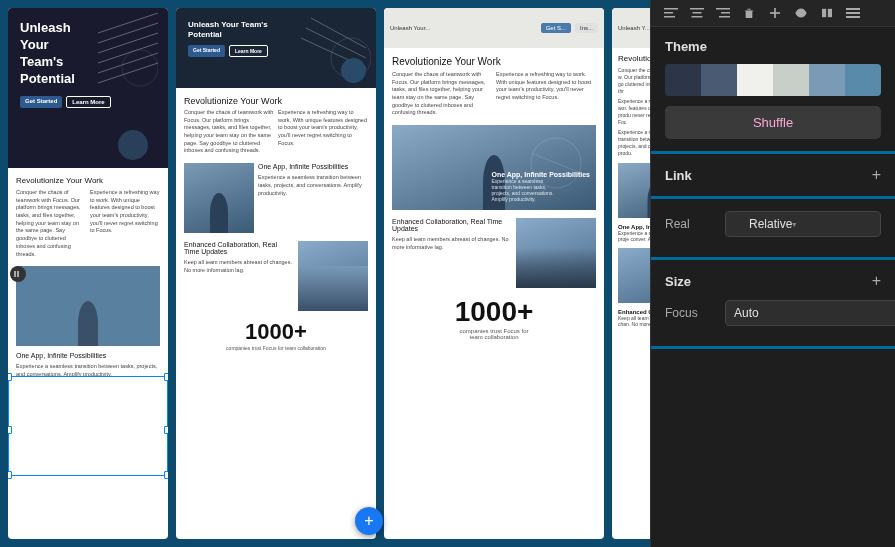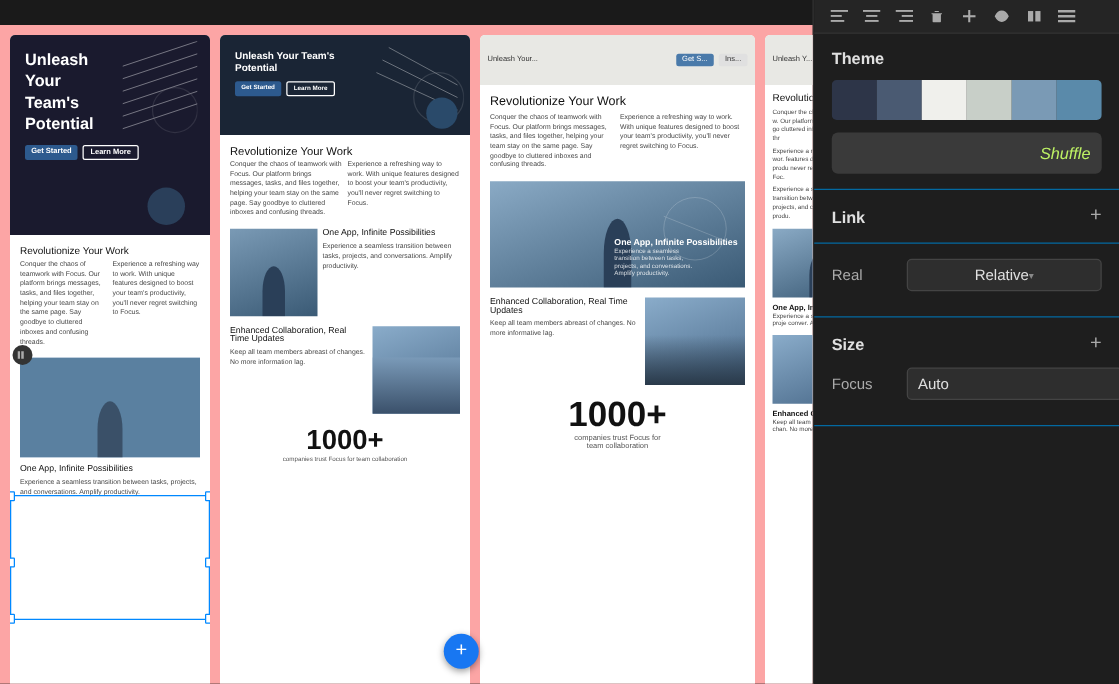--- a/index.html
+++ b/index.html
@@ -8,27 +8,26 @@
       background: #1a1a1a;
       width: 895px;
       height: 547px;
       overflow: hidden;
       display: flex;
     }
 
     
     .canvas-area {
       flex: 1;
-      background: #fca5a5;
+      background: #0c4a6e;
       position: relative;
       overflow: hidden;
       display: flex;
       gap: 8px;
       padding: 8px;
-      margin-top: 20px;
     }
 
     
     .preview-card {
       background: #fff;
       border-radius: 4px;
       overflow: hidden;
       position: relative;
       flex-shrink: 0;
     }
@@ -170,21 +169,21 @@
     }
 
     .toolbar-icon svg {
       width: 14px;
       height: 10px;
       fill: #aaa;
     }
 
     .panel-section {
       padding: 12px 14px;
-      border-bottom: 1px solid #0369a1;
+      border-bottom: 3px solid #0369a1;
     }
 
     .panel-section-header {
       display: flex;
       align-items: center;
       justify-content: space-between;
       margin-bottom: 10px;
     }
 
     .panel-section-title {
@@ -209,28 +208,27 @@
     }
 
     .palette-swatch {
       flex: 1;
     }
 
     .shuffle-btn {
       width: 100%;
       background: #3a3a3a;
       border: none;
-      color: #bef264;
+      color: #f9a8d4;
       font-size: 13px;
       font-weight: 500;
       padding: 9px;
       border-radius: 5px;
       cursor: pointer;
-      text-align: right;
-      font-style: italic;
+      text-align: center;
     }
 
     
     .link-row {
       display: flex;
       align-items: center;
       justify-content: space-between;
     }
 
     
@@ -250,21 +248,21 @@
     .field-select {
       flex: 1;
       background: #2e2e2e;
       border: 1px solid #444;
       color: #e0e0e0;
       font-size: 12px;
       padding: 5px 23px;
       border-radius: 4px;
       display: flex;
       align-items: center;
-      justify-content: center;
+      justify-content: flex-start;
       cursor: pointer;
     }
 
     .field-input {
       flex: 1;
       background: #2e2e2e;
       border: 1px solid #444;
       color: #e0e0e0;
       font-size: 12px;
       padding: 5px 8px;

